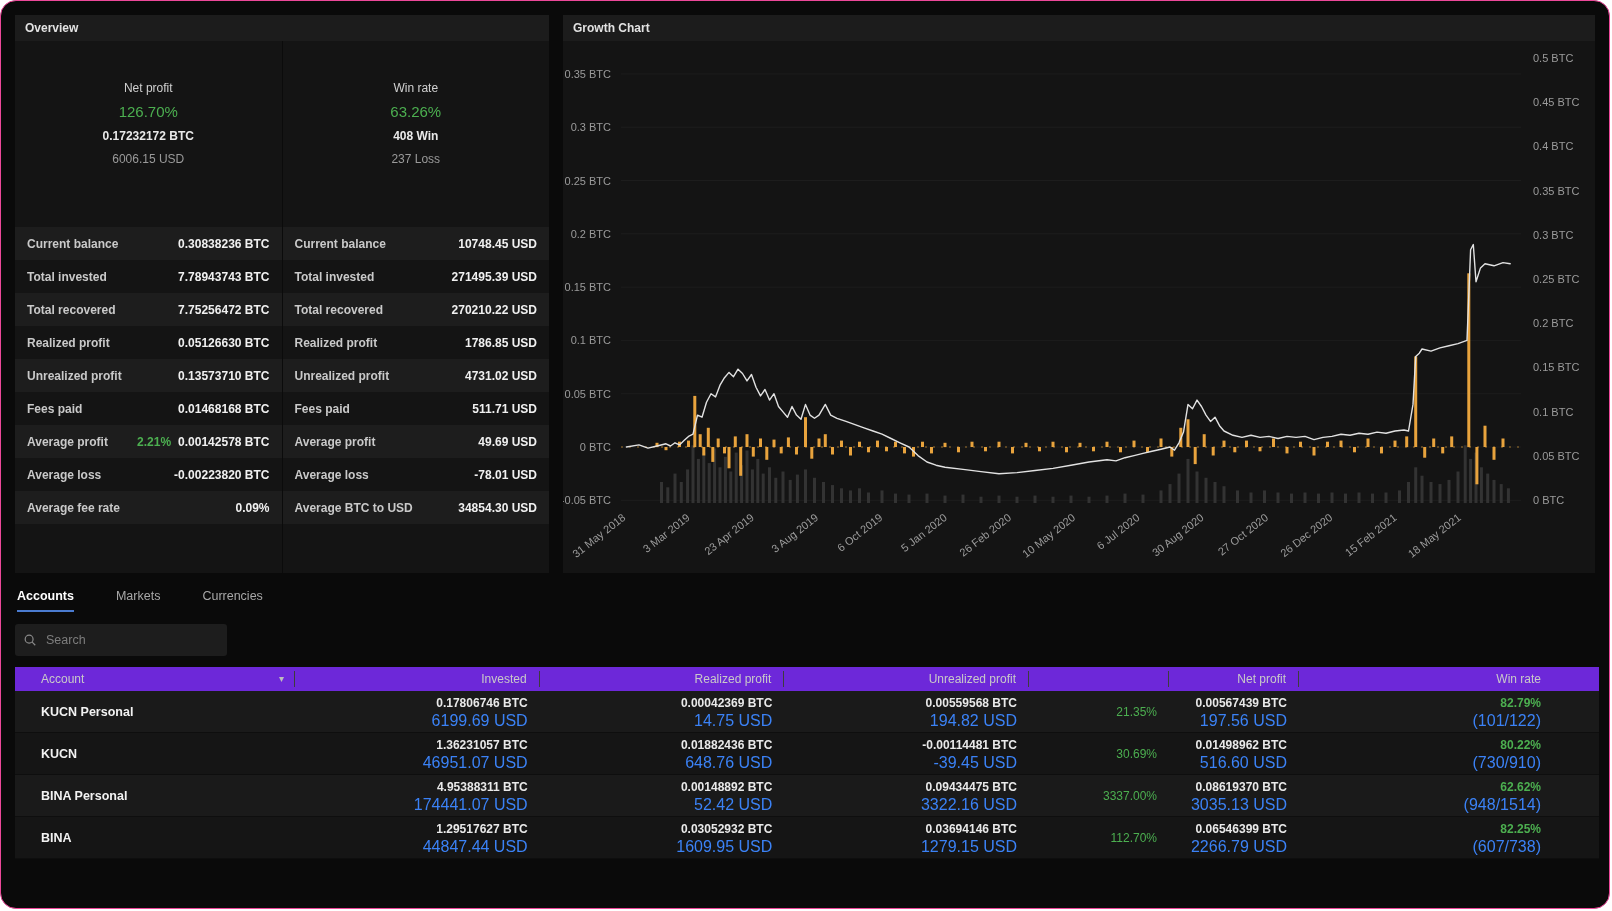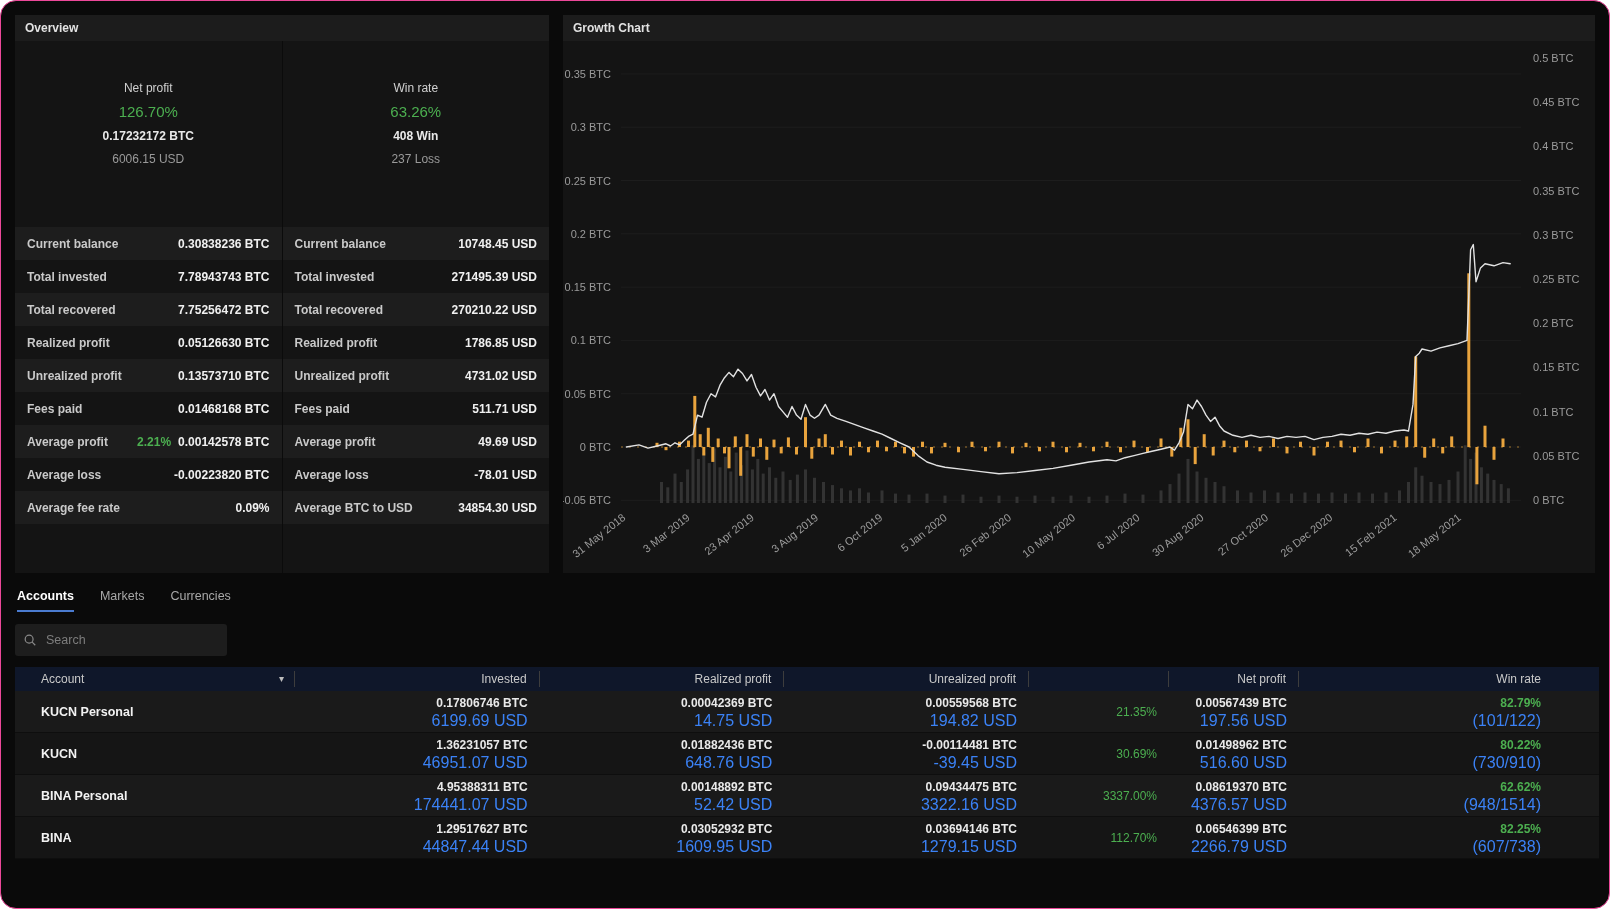--- a/index.html
+++ b/index.html
@@ -22,29 +22,29 @@
   .green{color:#4caf50;}
   .ov-rows{}
   .ov-row{display:flex;justify-content:space-between;align-items:center;height:33px;padding:0 12px;font-size:12px;}
   .ov-row:nth-child(odd){background:#1d1d1d;}
   .ov-label{color:#c9c9c9;font-weight:600;}
   .ov-value{color:#f0f0f0;font-weight:600;text-align:right;}
   .ov-value .pfx{margin-right:7px;font-weight:600;margin-top:20px;}
   #chart{height:532px;}
   .tick{fill:#9b9b9b;font-size:11px;font-family:"Liberation Sans",sans-serif;}
   .bottom{margin-top:14px;}
-  .tabs{display:flex;gap:26px;padding:2px 2px 0 2px;height:26px;align-items:flex-start;}
+  .tabs{display:flex;gap:42px;padding:2px 2px 0 2px;height:26px;align-items:flex-start;}
   .tab{font-size:12.5px;color:#a8a8a8;padding-bottom:7px;cursor:pointer;}
   .tab.active{color:#ffffff;font-weight:700;border-bottom:2px solid #4a7bd0;}
   .searchbar{margin:9px 0 11px 0;}
   .search{display:flex;align-items:center;gap:7px;width:212px;height:28px;background:#1d1d1d;border-radius:3px;padding:16px 8px;box-sizing:border-box;}
   .search input{flex:1;background:transparent;border:none;outline:none;color:#dddddd;font-size:12.5px;font-family:"Liberation Sans",sans-serif;}
   .search input::placeholder{color:#7d7d7d;}
   .tbl{width:1584px;}
-  .thead{display:grid;grid-template-columns:280px 1fr 1fr 1fr 140px 130px 300px;background:#0f172a;height:24px;align-items:center;font-size:12px;color:#c9c9c9;}
+  .thead{display:grid;grid-template-columns:280px 1fr 1fr 1fr 140px 130px 300px;background:#6d28d9;height:24px;align-items:center;font-size:12px;color:#c9c9c9;}
   .th{text-align:right;padding:0 12px;border-right:1px solid #3d3d3d;height:16px;line-height:16px;box-sizing:border-box;}
   .th.last{border-right:none;padding-right:58px;}
   .th-account{display:flex;justify-content:space-between;align-items:center;text-align:left;padding:0 10px 0 26px;border-right:1px solid #3d3d3d;height:16px;line-height:16px;}
   .caret{color:#bdbdbd;font-size:10px;cursor:pointer;}
   .trow{display:grid;grid-template-columns:280px 1fr 1fr 1fr 140px 130px 300px;height:41px;align-items:center;border-bottom:1px solid #0e0e0e;cursor:pointer;}
   .trow:nth-child(odd){background:#1a1a1a;}
   .trow:nth-child(even){background:#151515;}
   .td-account{padding-left:26px;font-size:12.5px;font-weight:700;color:#f2f2f2;}
   .td-num{text-align:right;padding:0 12px;}
   .l1{font-size:12px;font-weight:600;color:#e9e9e9;line-height:17px;}
@@ -484,21 +484,21 @@
                 <div class="l1">0.00148892 BTC</div>
                 <div class="l2">52.42 USD</div>
               </div>
               <div class="td-num">
                 <div class="l1">0.09434475 BTC</div>
                 <div class="l2">3322.16 USD</div>
               </div>
               <div class="td-pct"><span class="green">3337.00%</span></div>
               <div class="td-num">
                 <div class="l1">0.08619370 BTC</div>
-                <div class="l2">4376.57 USD</div>
+                <div class="l2">3035.13 USD</div>
               </div>
               <div class="td-win">
                 <div class="l1">62.62%</div>
                 <div class="l2">(948/1514)</div>
               </div>
             </div>
             <div class="trow">
               <div class="td-account">BINA</div>
               <div class="td-num">
                 <div class="l1">1.29517627 BTC</div>

